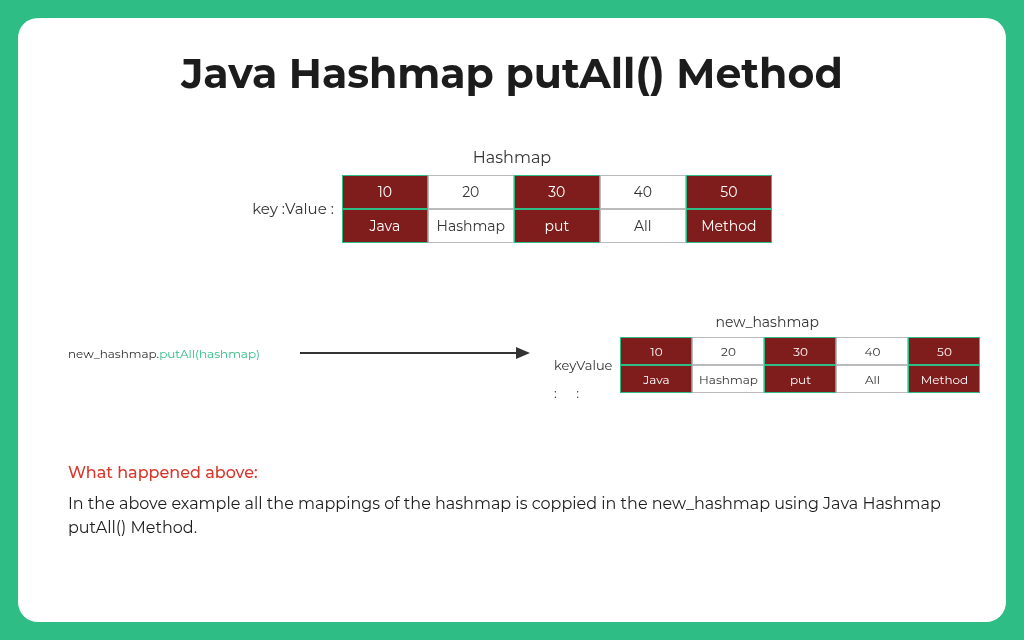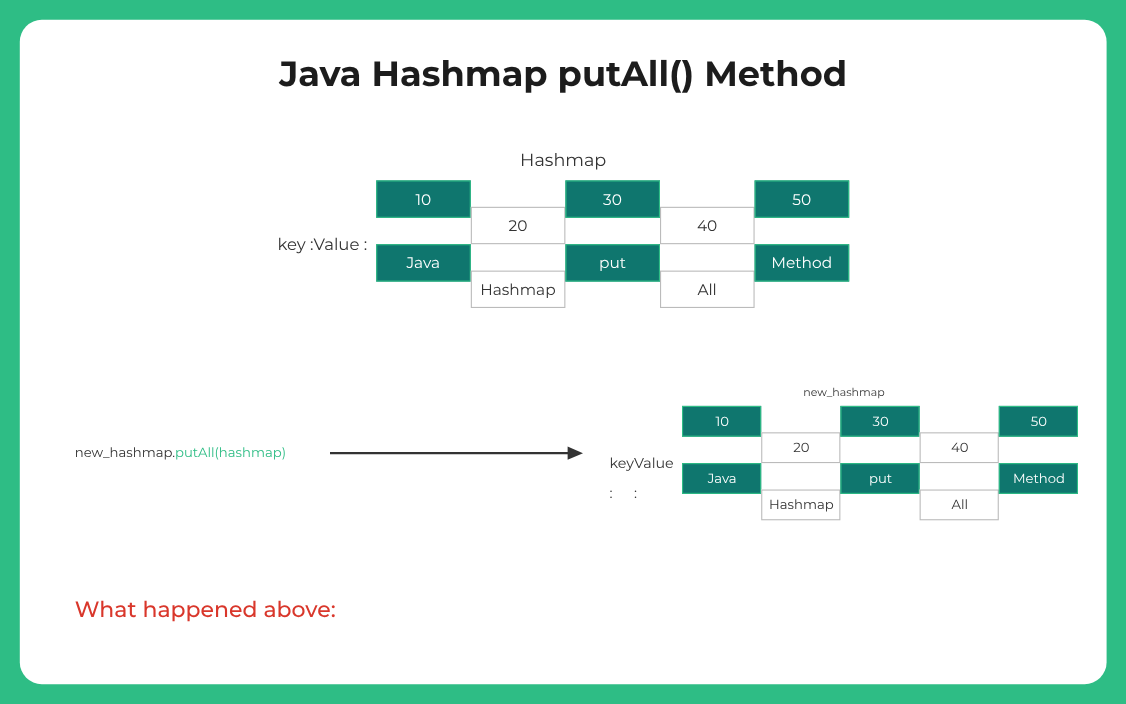--- a/index.html
+++ b/index.html
@@ -13,21 +13,21 @@
   .card {
     background: #fff;
     border-radius: 20px;
     width: 100%;
     height: 100%;
     padding: 30px 50px 30px 50px;
     position: relative;
   }
   .title {
     text-align: center;
-    font-size: 32px;
+    font-size: 41px;
     font-weight: 700;
     color: #1c1c1c;
     margin-bottom: 50px;
   }
   .hashmap-section {
     display: flex;
     flex-direction: column;
     align-items: center;
     margin-bottom: 70px;
   }
@@ -62,28 +62,27 @@
   .cell {
     width: 86px;
     height: 34px;
     display: flex;
     align-items: center;
     justify-content: center;
     font-size: 14px;
     border: 1px solid #bbb;
   }
   .cell.green {
-    background: #0f766e;
+    background: #7f1d1d;
     color: #fff;
     border-color: #2ebd85;
   }
   .cell.white {
     background: #fff;
     color: #333;
-    margin-top: 24px;
   }
   .small .cell { width: 72px; height: 28px; font-size: 12px; }
   .small .row-label { height: 28px; line-height: 28px; font-size: 13px; }
   
   .putall-row {
     display: flex;
     align-items: center;
     margin-bottom: 70px;
   }
   .code-text {
@@ -98,31 +97,31 @@
     margin: 0 24px 0 40px;
   }
   .arrow svg { display: block; }
   
   .new-hashmap-block {
     display: flex;
     flex-direction: column;
     align-items: center;
   }
   .new-hashmap-block .hashmap-label {
-    font-size: 10px;
+    font-size: 14px;
     margin-bottom: 6px;
     text-align: right;
   }
   
   .explain {
     margin-top: 0;
   }
   .explain .subhead {
     color: #d9372b;
-    font-size: 20px;
+    font-size: 16px;
     font-weight: 500;
     margin-bottom: 10px;
   }
   .explain .body {
     font-size: 16px;
     color: #1c1c1c;
     line-height: 1.5;
     max-width: 880px;
   }
 </style>
@@ -191,15 +190,16 @@
               <div class="cell white">All</div>
               <div class="cell green">Method</div>
             </div>
           </div>
       </div>
     </div>
   </div>
 
   <div class="explain">
     <div class="subhead">What happened above:</div>
+    <div class="body">In the above example all the mappings of the hashmap is coppied in the new_hashmap using Java Hashmap putAll() Method.</div>
   </div>
 
 </div>
 
 </body></html>

